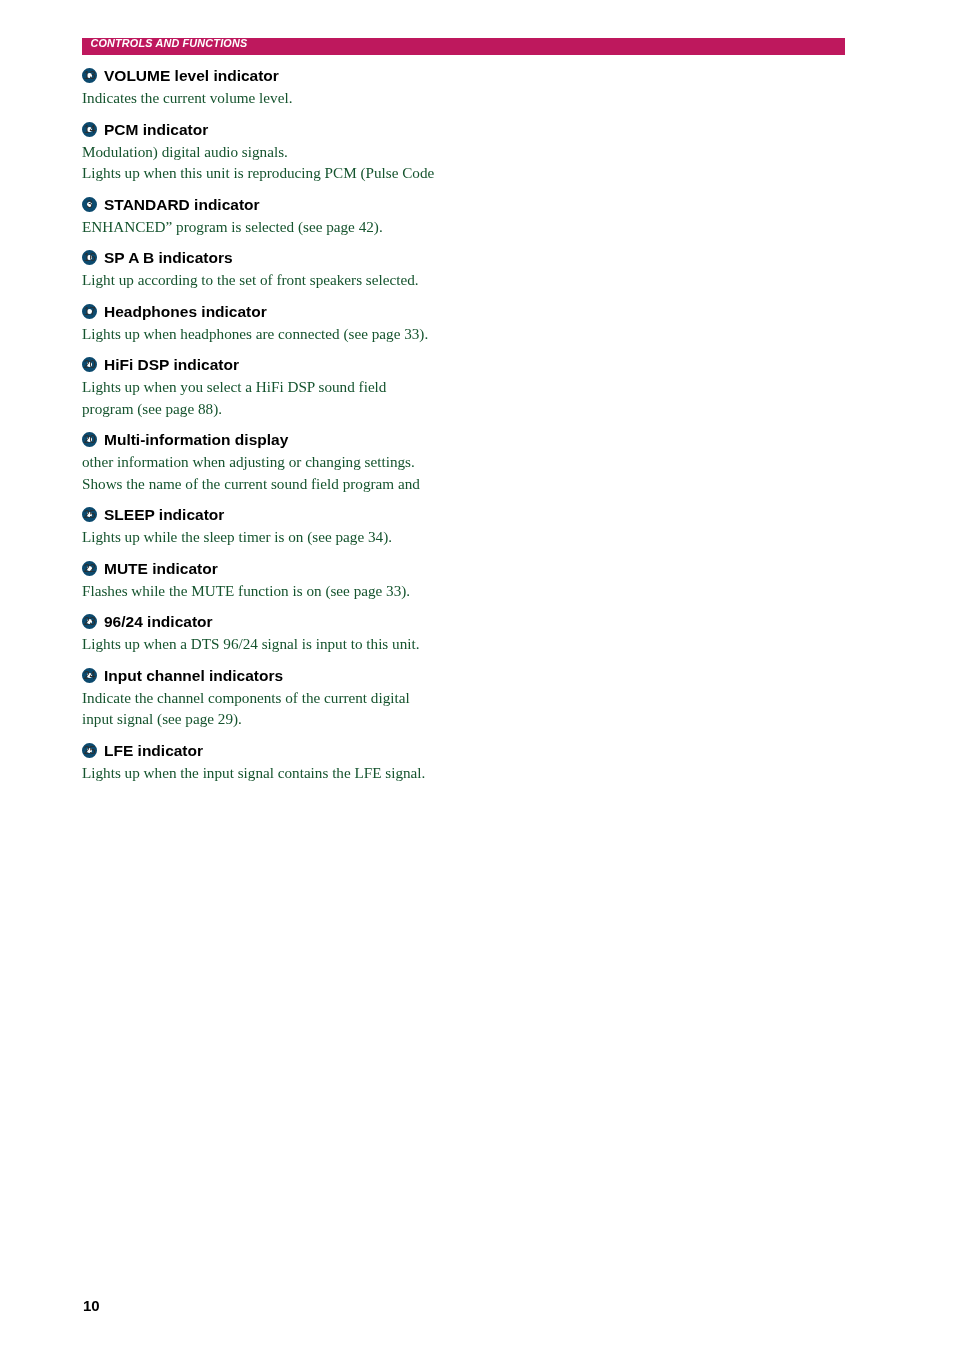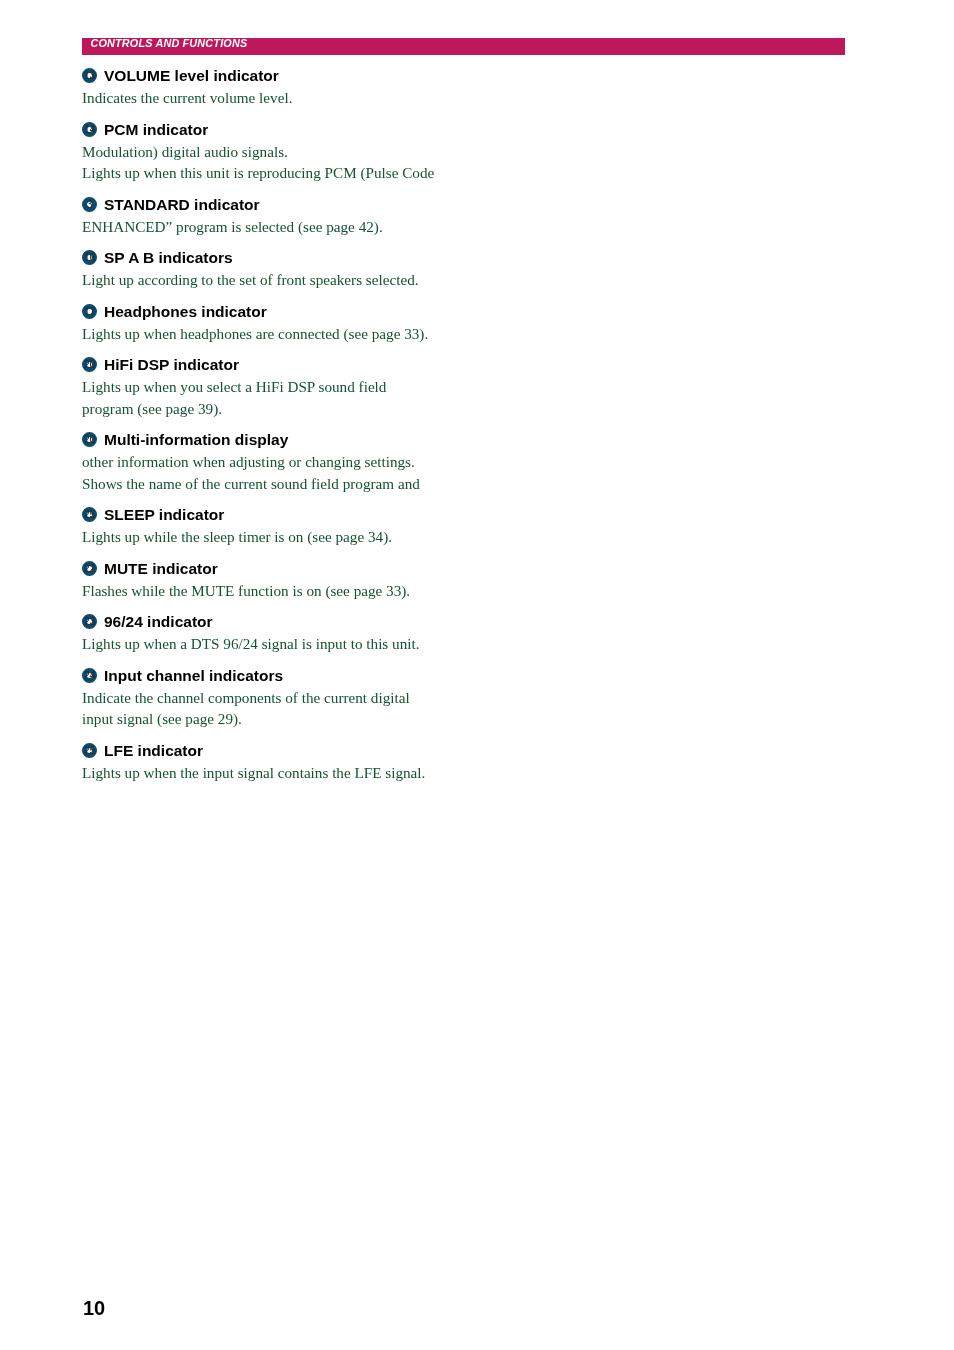--- a/index.html
+++ b/index.html
@@ -103,21 +103,21 @@
     white-space: nowrap;
   }
 
   
   .page-number {
     position: absolute;
     left: 83px;
     top: 1298px;
     font-family: "Liberation Sans", sans-serif;
     font-weight: bold;
-    font-size: 20px;
+    font-size: 15px;
     line-height: 1;
     color: #000000;
   }
 </style>
 </head>
 <body>
 
 <div class="page">
 
   <div class="section-bar">
@@ -171,21 +171,21 @@
           <span class="line">Lights up when headphones are connected (see page 33).</span>
         </p>
       </div>
       <div class="entry">
         <div class="entry-heading">
           <span class="num-circle">20</span>
           <span>HiFi DSP indicator</span>
         </div>
         <p class="entry-body">
           <span class="line">Lights up when you select a HiFi DSP sound field</span>
-          <span class="line">program (see page 39).</span>
+          <span class="line">program (see page 88).</span>
         </p>
       </div>
       <div class="entry">
         <div class="entry-heading">
           <span class="num-circle">20</span>
           <span>Multi-information display</span>
         </div>
         <p class="entry-body">
           <span class="line">other information when adjusting or changing settings.</span>
           <span class="line">Shows the name of the current sound field program and</span>

